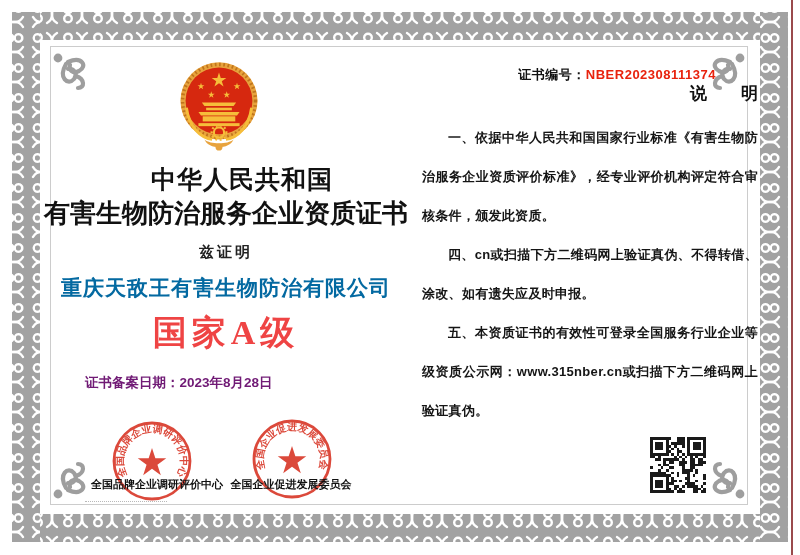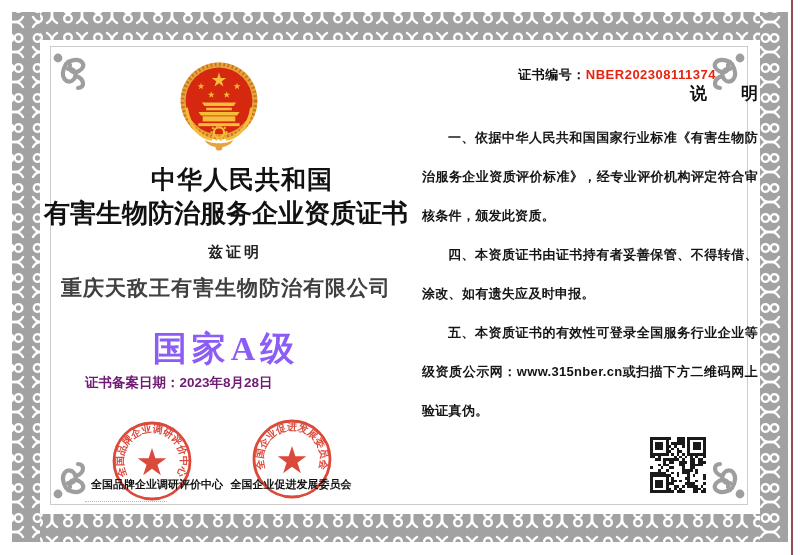--- a/index.html
+++ b/index.html
@@ -18,26 +18,26 @@
   .emblem-wrap{position:absolute;left:176px;top:58px;width:86px;height:96px;}
   .cert-title{
     position:absolute;left:40px;top:163px;width:372px;text-align:center;
     font-size:25px;font-weight:bold;color:#111;letter-spacing:1px;white-space:nowrap;margin-left:16px;
   }
   .cert-subtitle{
     position:absolute;left:40px;top:196px;width:372px;text-align:center;
     font-size:26px;font-weight:bold;color:#111;white-space:nowrap;
   }
   .declaration{
-    position:absolute;left:49px;top:243px;width:372px;text-align:center;
+    position:absolute;left:40px;top:243px;width:372px;text-align:center;
     font-size:15px;font-weight:bold;color:#222;letter-spacing:3px;white-space:nowrap;
   }
   .company{
     position:absolute;left:40px;top:274px;width:372px;text-align:center;
-    font-size:21px;font-weight:bold;color:#404040;letter-spacing:1px;white-space:nowrap;
+    font-size:21px;font-weight:bold;color:#0369a1;letter-spacing:1px;white-space:nowrap;
   }
   .grade{
     position:absolute;left:40px;top:310px;width:372px;text-align:center;
     font-family:"Liberation Serif","DejaVu Serif",serif;
     font-size:34px;font-weight:bold;letter-spacing:5px;white-space:nowrap;
   }
   .dates{
     position:absolute;left:85px;top:372px;text-align:left;
     font-size:13.5px;font-weight:bold;color:#701a75;line-height:21px;white-space:nowrap;
   }
@@ -155,21 +155,21 @@
       <path d="M33 95 C38 107 62 107 67 95 C60 101 40 101 33 95 Z" fill="#e8a33d"></path>
       <circle cx="50" cy="104" r="4" fill="#e8a33d"></circle>
     </g>
   </svg>
 </div>
 
 <div class="cert-title">中华人民共和国</div>
 <div class="cert-subtitle">有害生物防治服务企业资质证书</div>
 <div class="declaration">兹证明</div>
 <div class="company">重庆天敌王有害生物防治有限公司</div>
-<div class="grade" style="color:#8b5cf6;margin-top:16px;">国家A级</div>
+<div class="grade" style="color:#ef4444;">国家A级</div>
 
 <div class="dates">
   <div><span>证书备案日期：</span><span>2023年8月28日</span></div>
 </div>
 
 <svg class="seal seal-left" viewBox="0 0 84 84" xmlns="http://www.w3.org/2000/svg">
   <defs>
       <path id="sealArc0" d="M18.1 58.1 A28.8 28.8 0 1 1 65.9 58.1" fill="none"></path>
     </defs>
   <circle cx="42" cy="42" r="38" fill="none" stroke="#d93a2b" stroke-width="2.8"></circle>
@@ -193,21 +193,21 @@
 <div class="seal-caption seal-caption-right">全国企业促进发展委员会</div>
 <div class="seal-underline"></div>
 
 <div class="right-col">
   <div class="cert-no">
     <span>证书编号：</span><span class="num" style="color:#e8220d;margin-top:44px;">NBER202308111374</span>
   </div>
   <div class="notes-title">说　　明</div>
   <div class="notes">
     <p>一、依据中华人民共和国国家行业标准《有害生物防治服务企业资质评价标准》，经专业评价机构评定符合审核条件，颁发此资质。</p>
-    <p>四、本资质证书由证书持有者妥善保管、不得转借、涂改、如有遗失应及时申报。</p>
+    <p>四、cn或扫描下方二维码网上验证真伪、不得转借、涂改、如有遗失应及时申报。</p>
     <p>五、本资质证书的有效性可登录全国服务行业企业等级资质公示网：www.315nber.cn或扫描下方二维码网上验证真伪。</p>
   </div>
 </div>
 
 <div class="qr">
   <svg id="qr-svg" viewBox="0 0 21 21" shape-rendering="crispEdges" xmlns="http://www.w3.org/2000/svg">
       <rect x="0" y="0" width="1" height="1" fill="#1a1a1a"></rect>
       <rect x="1" y="0" width="1" height="1" fill="#1a1a1a"></rect>
       <rect x="2" y="0" width="1" height="1" fill="#1a1a1a"></rect>
       <rect x="3" y="0" width="1" height="1" fill="#1a1a1a"></rect>

